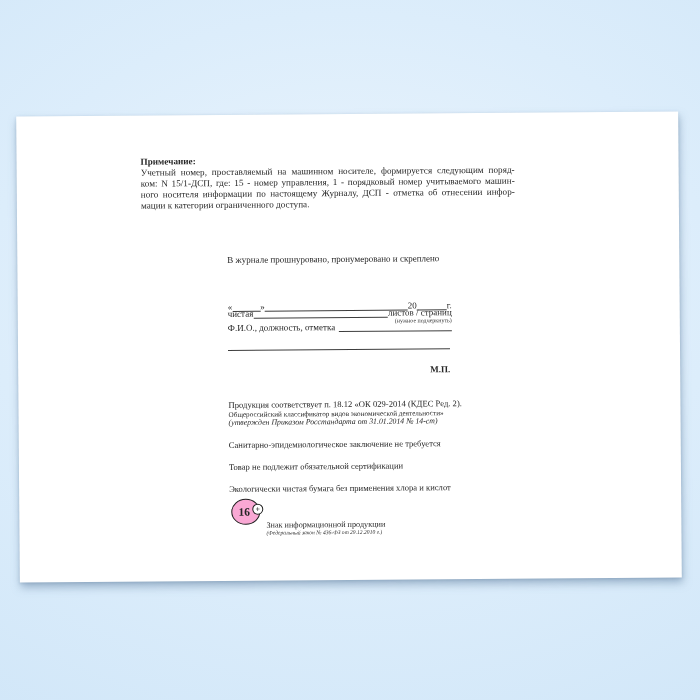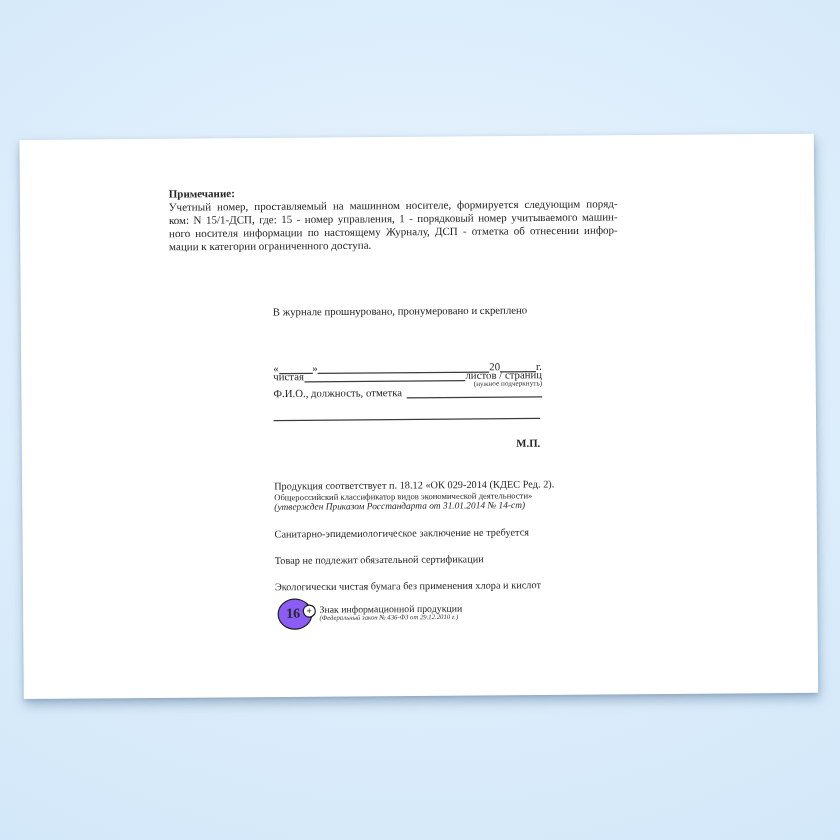--- a/index.html
+++ b/index.html
@@ -32,28 +32,28 @@
   .mp{position:absolute;right:2px;text-align:right;line-height:11px;font-weight:bold;}
   
   .cert-block{position:absolute;left:210px;top:285px;width:250px;font-size:8.6px;}
   .cline{position:absolute;left:0;white-space:nowrap;line-height:10px;}
   .cline.small{font-size:7.2px;}
   .cline.italic{font-size:7.8px;font-style:italic;}
   
   .badge-row{position:absolute;left:212px;top:384px;display:flex;}
   .badge{
     position:relative;width:24px;height:24px;border:1.6px solid #1f1f1f;border-radius:50%;
-    background:#8b5cf6;display:flex;align-items:center;justify-content:center;
+    background:#f9a8d4;display:flex;align-items:center;justify-content:center;
     font-weight:bold;font-size:11.5px;padding-right:3px;box-sizing:content-box;
   }
   .badge-plus{
     position:absolute;right:-4px;top:4px;width:9px;height:9px;border:1.4px solid #1f1f1f;border-radius:50%;
     background:#fff;display:flex;align-items:center;justify-content:center;font-size:8px;font-weight:bold;line-height:8px;
   }
-  .badge-text{margin-left:6px;margin-top:5px;}
+  .badge-text{margin-left:6px;margin-top:22px;}
   .badge-label{font-size:8.2px;line-height:9px;}
   .badge-law{font-size:5.6px;line-height:7px;font-style:italic;color:#333;}
 </style>
 </head>
 <body>
 
 <div class="scene">
   <div class="page">
 
     <div class="note-block">

